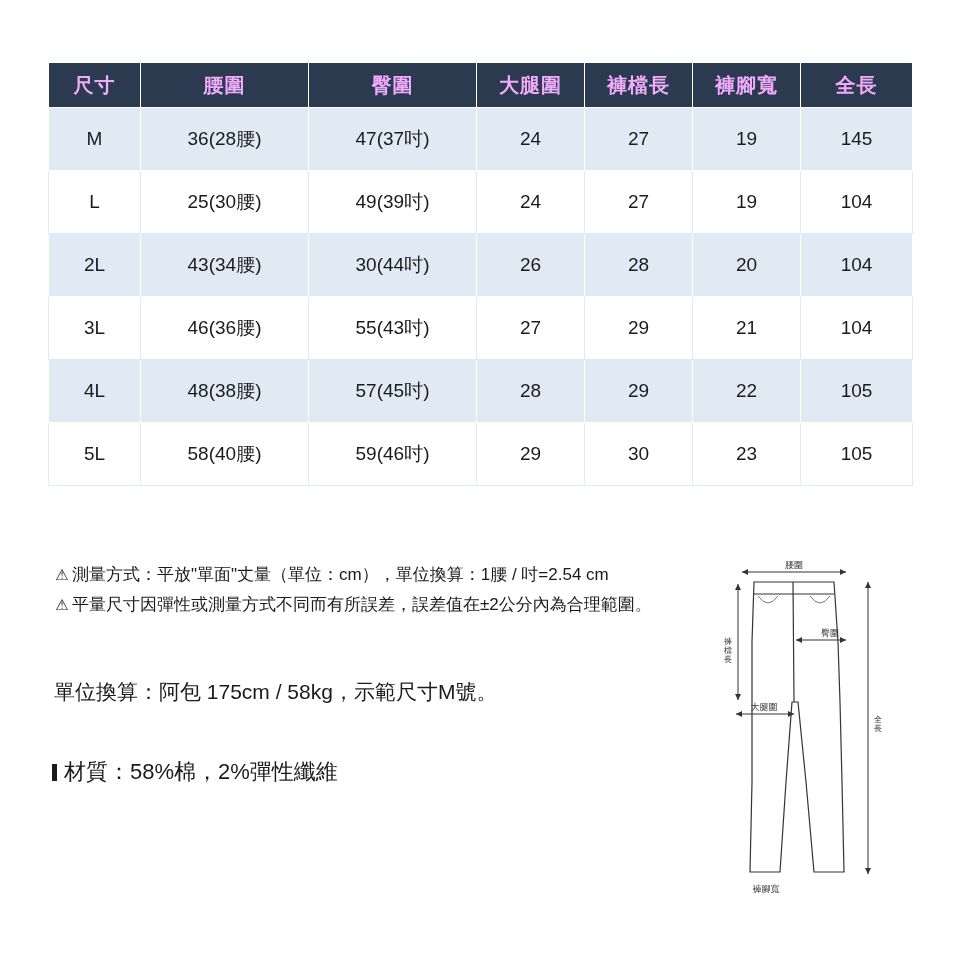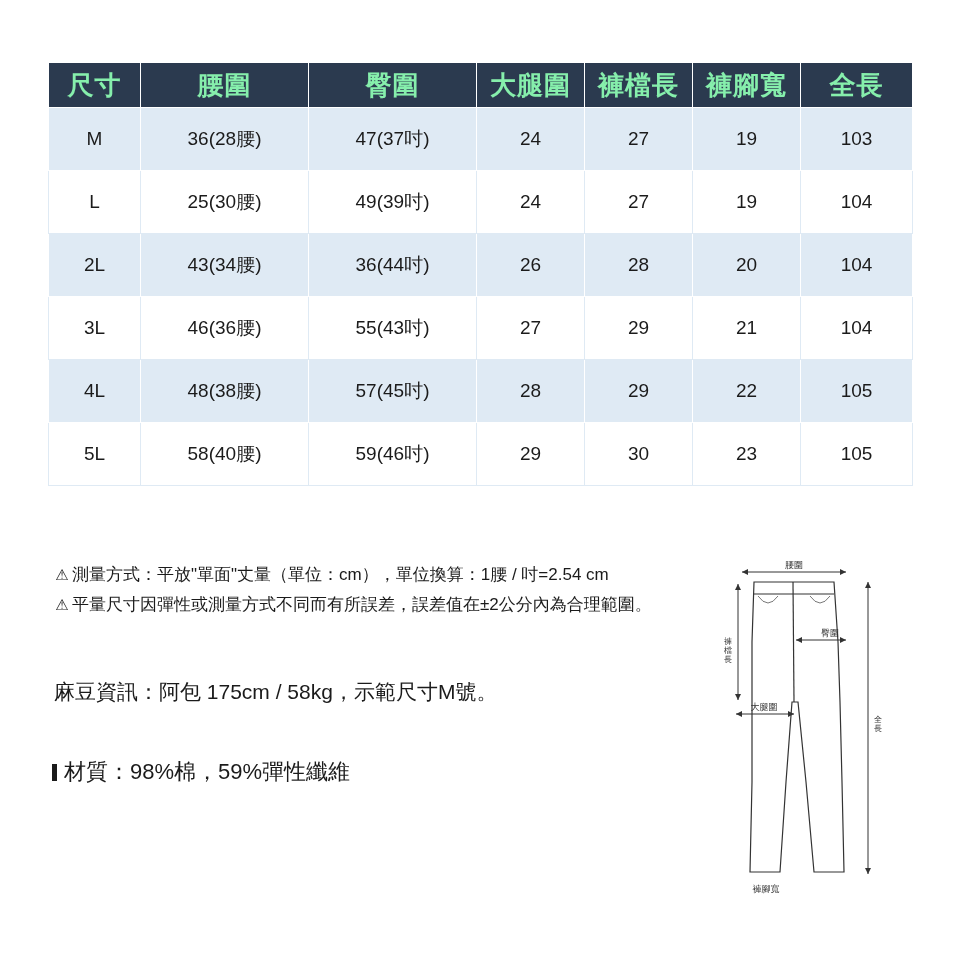--- a/index.html
+++ b/index.html
@@ -34,25 +34,25 @@
   }
   table.size-table th,
   table.size-table td {
     border: 1px solid #ffffff;
     text-align: center;
     vertical-align: middle;
     font-size: 19px;
   }
   table.size-table thead th {
     background: #2b3a4f;
-    color: #86efac;
+    color: #f0abfc;
     font-weight: bold;
     height: 42px;
     letter-spacing: 1px;
-    font-size: 26px;
+    font-size: 20px;
   }
   table.size-table tbody td {
     height: 60px;
     color: #1b1b1b;
   }
   tbody tr:nth-child(odd) td {
     background: #dfeaf4;
   }
   tbody tr:nth-child(even) td {
     background: #ffffff;
@@ -159,35 +159,35 @@
         </tr>
       </thead>
       <tbody>
         <tr>
           <td>M</td>
           <td>36(28腰)</td>
           <td>47(37吋)</td>
           <td>24</td>
           <td>27</td>
           <td>19</td>
-          <td>103</td>
+          <td>145</td>
         </tr>
         <tr>
           <td>L</td>
           <td>25(30腰)</td>
           <td>49(39吋)</td>
           <td>24</td>
           <td>27</td>
           <td>19</td>
           <td>104</td>
         </tr>
         <tr>
           <td>2L</td>
           <td>43(34腰)</td>
-          <td>36(44吋)</td>
+          <td>30(44吋)</td>
           <td>26</td>
           <td>28</td>
           <td>20</td>
           <td>104</td>
         </tr>
         <tr>
           <td>3L</td>
           <td>46(36腰)</td>
           <td>55(43吋)</td>
           <td>27</td>
@@ -219,25 +219,25 @@
 
   <div class="notes">
     <div class="note-line">
       <span class="warn-icon">⚠</span><span>測量方式：平放"單面"丈量（單位：cm），單位換算：1腰 / 吋=2.54 cm</span>
     </div>
     <div class="note-line">
       <span class="warn-icon">⚠</span><span>平量尺寸因彈性或測量方式不同而有所誤差，誤差值在±2公分內為合理範圍。</span>
     </div>
   </div>
 
-  <div class="model-info">麻豆資訊：阿包 175cm / 58kg，示範尺寸M號。</div>
+  <div class="model-info">單位換算：阿包 175cm / 58kg，示範尺寸M號。</div>
 
   <div class="spec-list">
     <div class="spec-line">
-      <span class="bullet"></span><span>材質：98%棉，59%彈性纖維</span>
+      <span class="bullet"></span><span>材質：58%棉，2%彈性纖維</span>
     </div>
   </div>
 
   <div class="diagram">
     <svg width="200" height="350" viewBox="0 0 200 350" xmlns="http://www.w3.org/2000/svg">
 
       <g fill="#ffffff" stroke="#333333" stroke-width="1.2">
         <path d="M36 30 L116 30 L120 90 L122 150 L124 230 L126 320 L96 320 L88 230 L80 150 L74 150 L68 230 L62 320 L32 320 L34 230 L34 150 L34 90 Z"></path>
         <line x1="36" y1="42" x2="116" y2="42"></line>
         <line x1="75" y1="30" x2="76" y2="150"></line>

